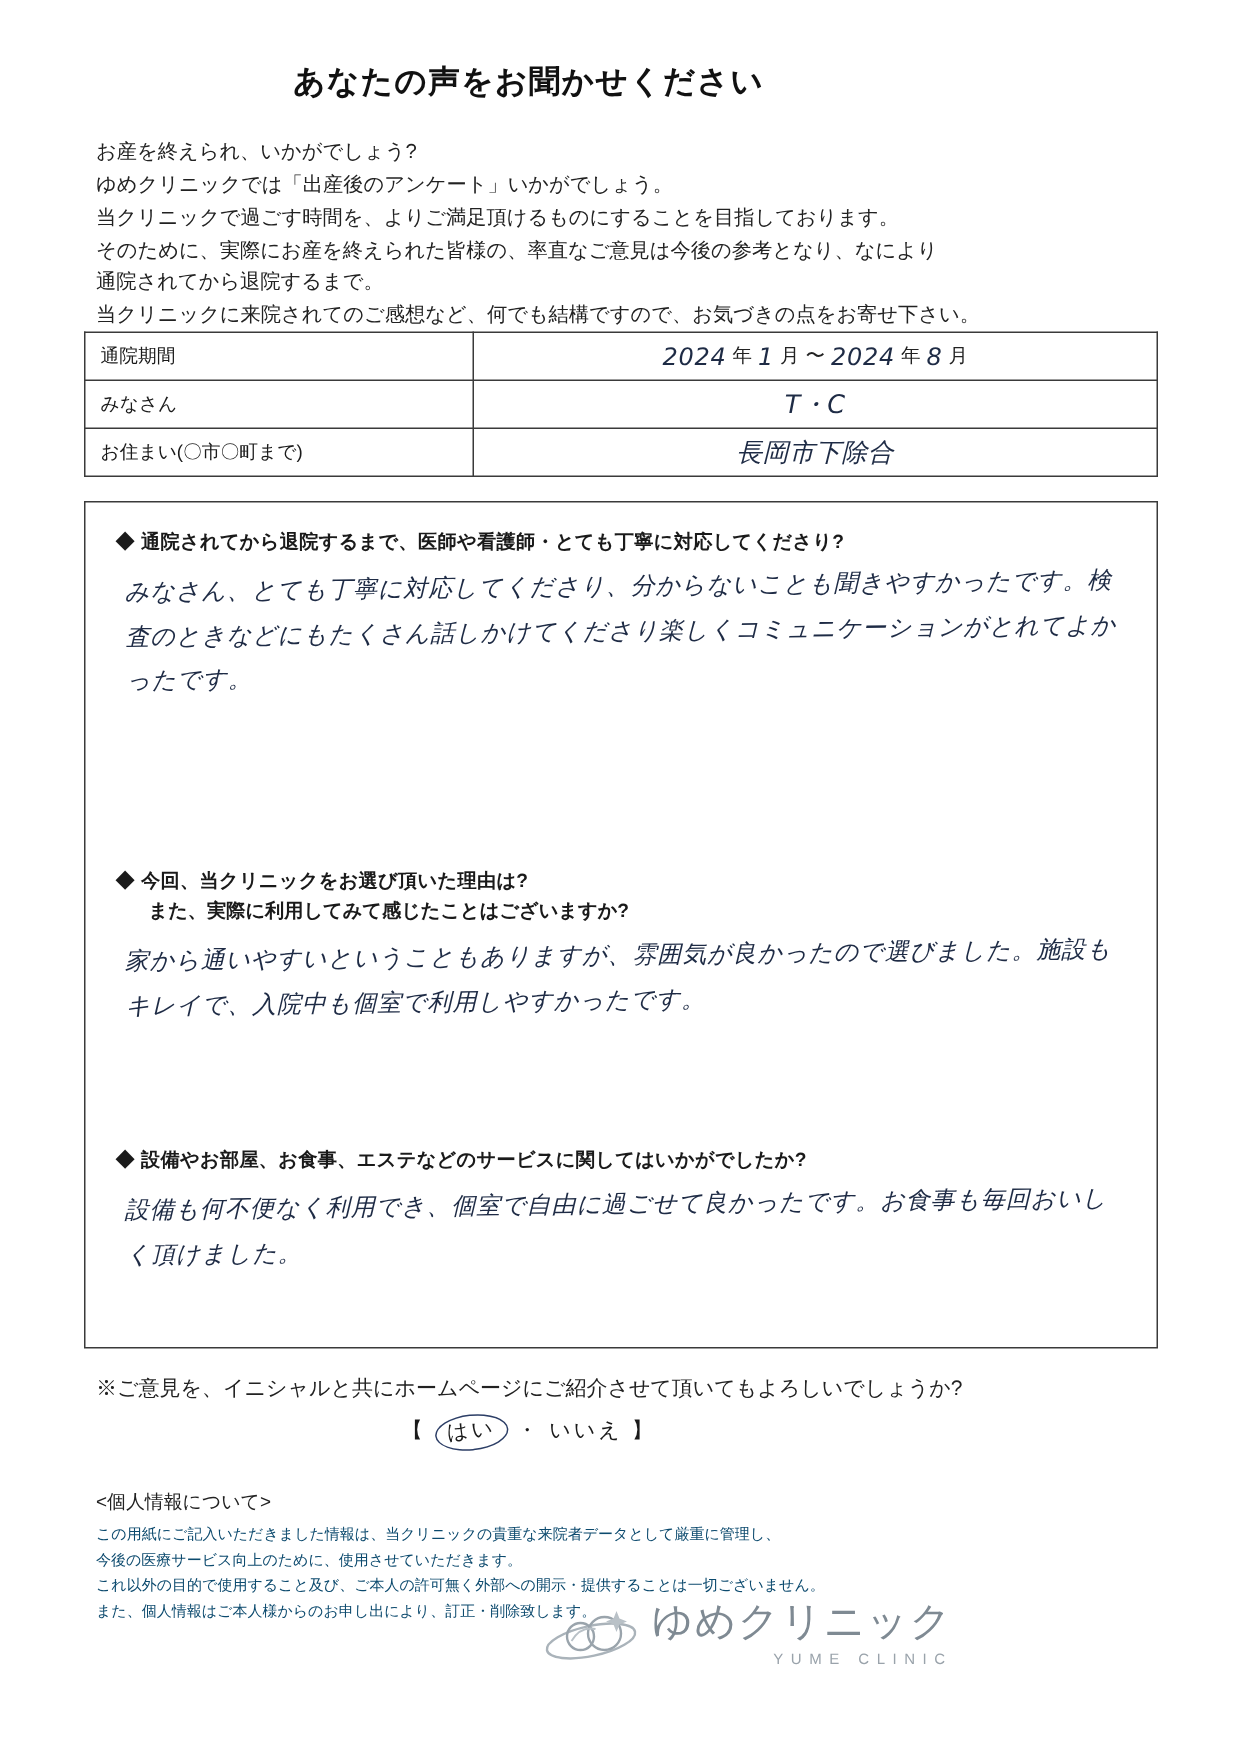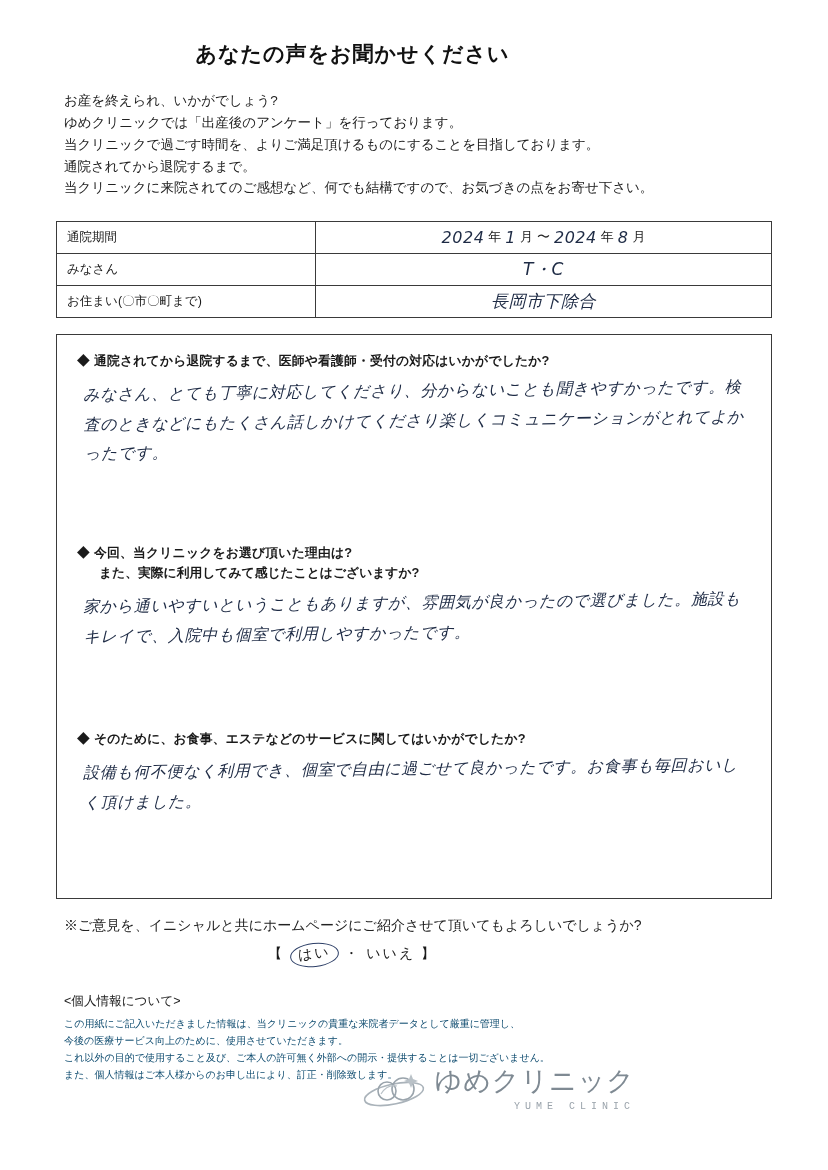--- a/index.html
+++ b/index.html
@@ -39,21 +39,20 @@
     margin-top: 22px;
     font-size: 13.5px;
     line-height: 1.62;
     color: #222;
     padding-left: 8px;
   }
   .intro div { white-space: nowrap; }
 
   
   .info-table {
-    margin-top: 22px;
     border-collapse: collapse;
     width: 716px;
     table-layout: fixed;
   }
   .info-table td {
     border: 1px solid #3a3a3a;
     height: 31px;
     font-size: 12.5px;
     padding: 0 10px;
     vertical-align: middle;
@@ -111,21 +110,21 @@
     font-style: italic;
     color: #1e2b45;
     font-size: 16px;
     line-height: 1.85;
     letter-spacing: 0.6px;
     margin: 10px 0 0 6px;
     transform: rotate(-0.7deg);
     transform-origin: left top;
   }
   .block-1 { margin-top: 2px; }
-  .block-2 { margin-top: 76px; }
+  .block-2 { margin-top: 110px; }
   .block-3 { margin-top: 80px; }
 
   
   .consent {
     margin-top: 18px;
     font-size: 14px;
     color: #222;
     padding-left: 8px;
   }
   .consent-choice {
@@ -174,34 +173,35 @@
     color: #7f8a93;
     letter-spacing: 1px;
     font-family: "DejaVu Sans", sans-serif;
   }
   .logo-text-sub {
     font-size: 10px;
     color: #9aa3ab;
     letter-spacing: 5px;
     text-align: right;
     margin-top: 2px;
-    font-family: Liberation Mono, monospace;
+    font-family: Liberation Sans, sans-serif;
   }
 </style>
 </head>
 <body>
 
 <div class="page">
 
   <div class="title">あなたの声をお聞かせください</div>
 
   <div class="intro">
     <div>お産を終えられ、いかがでしょう?</div>
-    <div>ゆめクリニックでは「出産後のアンケート」を行っております。</div>
+    <div>ゆめクリニックでは「出産後のアンケート」いかがでしょう。</div>
     <div>当クリニックで過ごす時間を、よりご満足頂けるものにすることを目指しております。</div>
+    <div>そのために、実際にお産を終えられた皆様の、率直なご意見は今後の参考となり、なにより</div>
     <div>通院されてから退院するまで。</div>
     <div>当クリニックに来院されてのご感想など、何でも結構ですので、お気づきの点をお寄せ下さい。</div>
   </div>
 
   <table class="info-table">
     <tbody>
         <tr>
       <td class="label">通院期間</td>
       <td class="value">
         <div class="period-line">
@@ -229,36 +229,36 @@
         <div class="centered-hand hand">長岡市下除合</div>
       </td>
     </tr>
   </tbody>
     </table>
 
   <div class="answer-box">
 
     <div class="block-1">
       <div class="q">
-        <span class="diamond">◆</span><span>通院されてから退院するまで、医師や看護師・受付の対応はいかがでしたか?</span>
+        <span class="diamond">◆</span><span>通院されてから退院するまで、医師や看護師・とても丁寧に対応してくださり?</span>
       </div>
       <div class="ans">みなさん、とても丁寧に対応してくださり、分からないことも聞きやすかったです。検査のときなどにもたくさん話しかけてくださり楽しくコミュニケーションがとれてよかったです。</div>
     </div>
 
     <div class="block-2">
       <div class="q">
         <span class="diamond">◆</span><span>今回、当クリニックをお選び頂いた理由は?</span>
       </div>
       <div class="q-sub">また、実際に利用してみて感じたことはございますか?</div>
       <div class="ans">家から通いやすいということもありますが、雰囲気が良かったので選びました。施設もキレイで、入院中も個室で利用しやすかったです。</div>
     </div>
 
     <div class="block-3">
       <div class="q">
-        <span class="diamond">◆</span><span>そのために、お食事、エステなどのサービスに関してはいかがでしたか?</span>
+        <span class="diamond">◆</span><span>設備やお部屋、お食事、エステなどのサービスに関してはいかがでしたか?</span>
       </div>
       <div class="ans">設備も何不便なく利用でき、個室で自由に過ごせて良かったです。お食事も毎回おいしく頂けました。</div>
     </div>
 
   </div>
 
   <div class="consent">※ご意見を、イニシャルと共にホームページにご紹介させて頂いてもよろしいでしょうか?</div>
   <div class="consent-choice">
     <span>【</span>
     <span class="circle-mark">はい</span>

